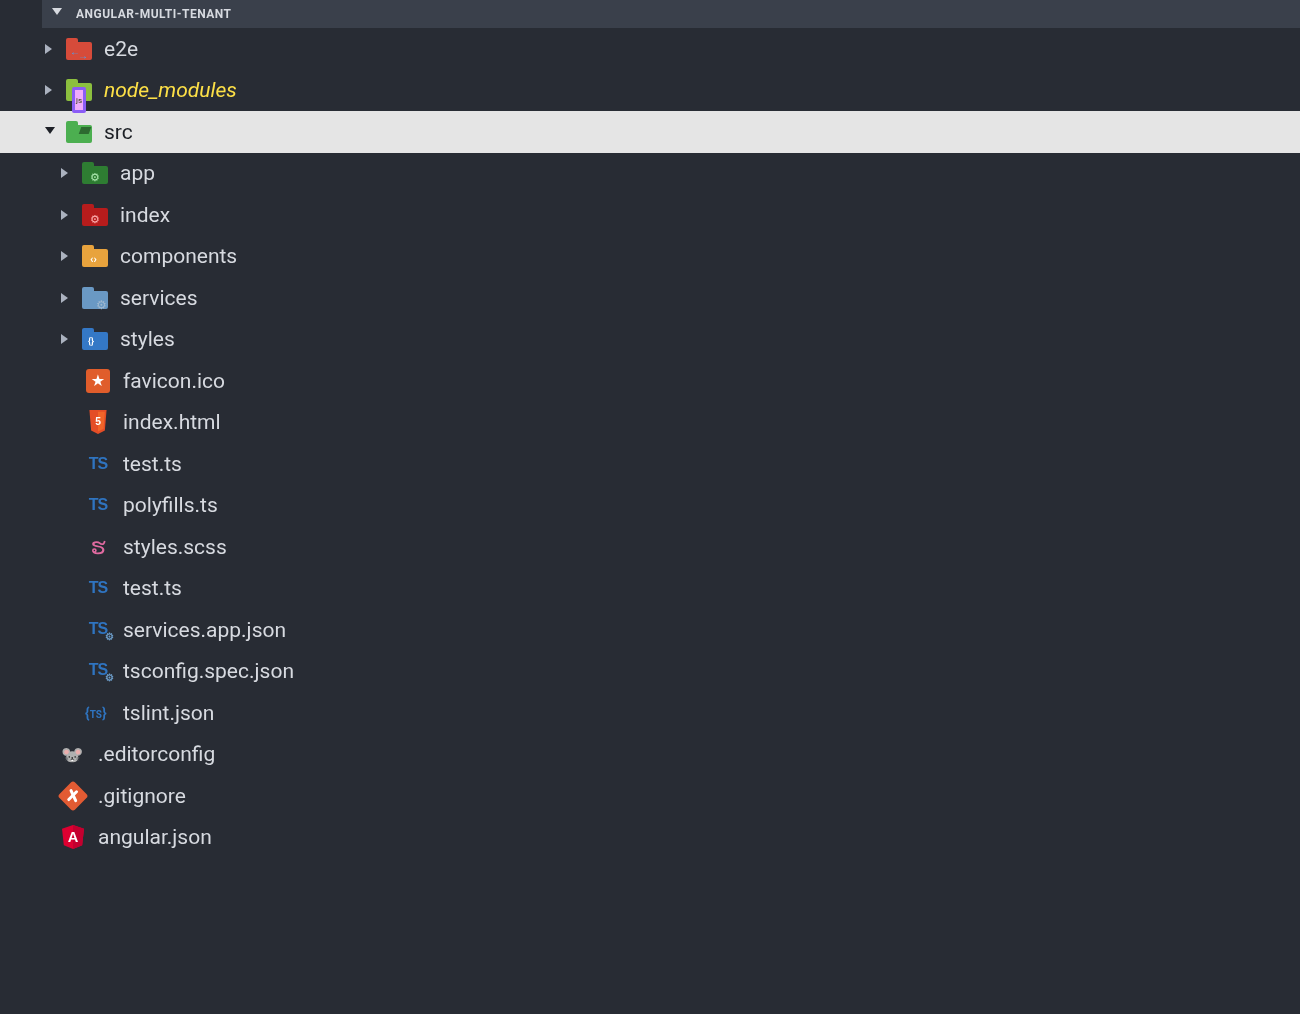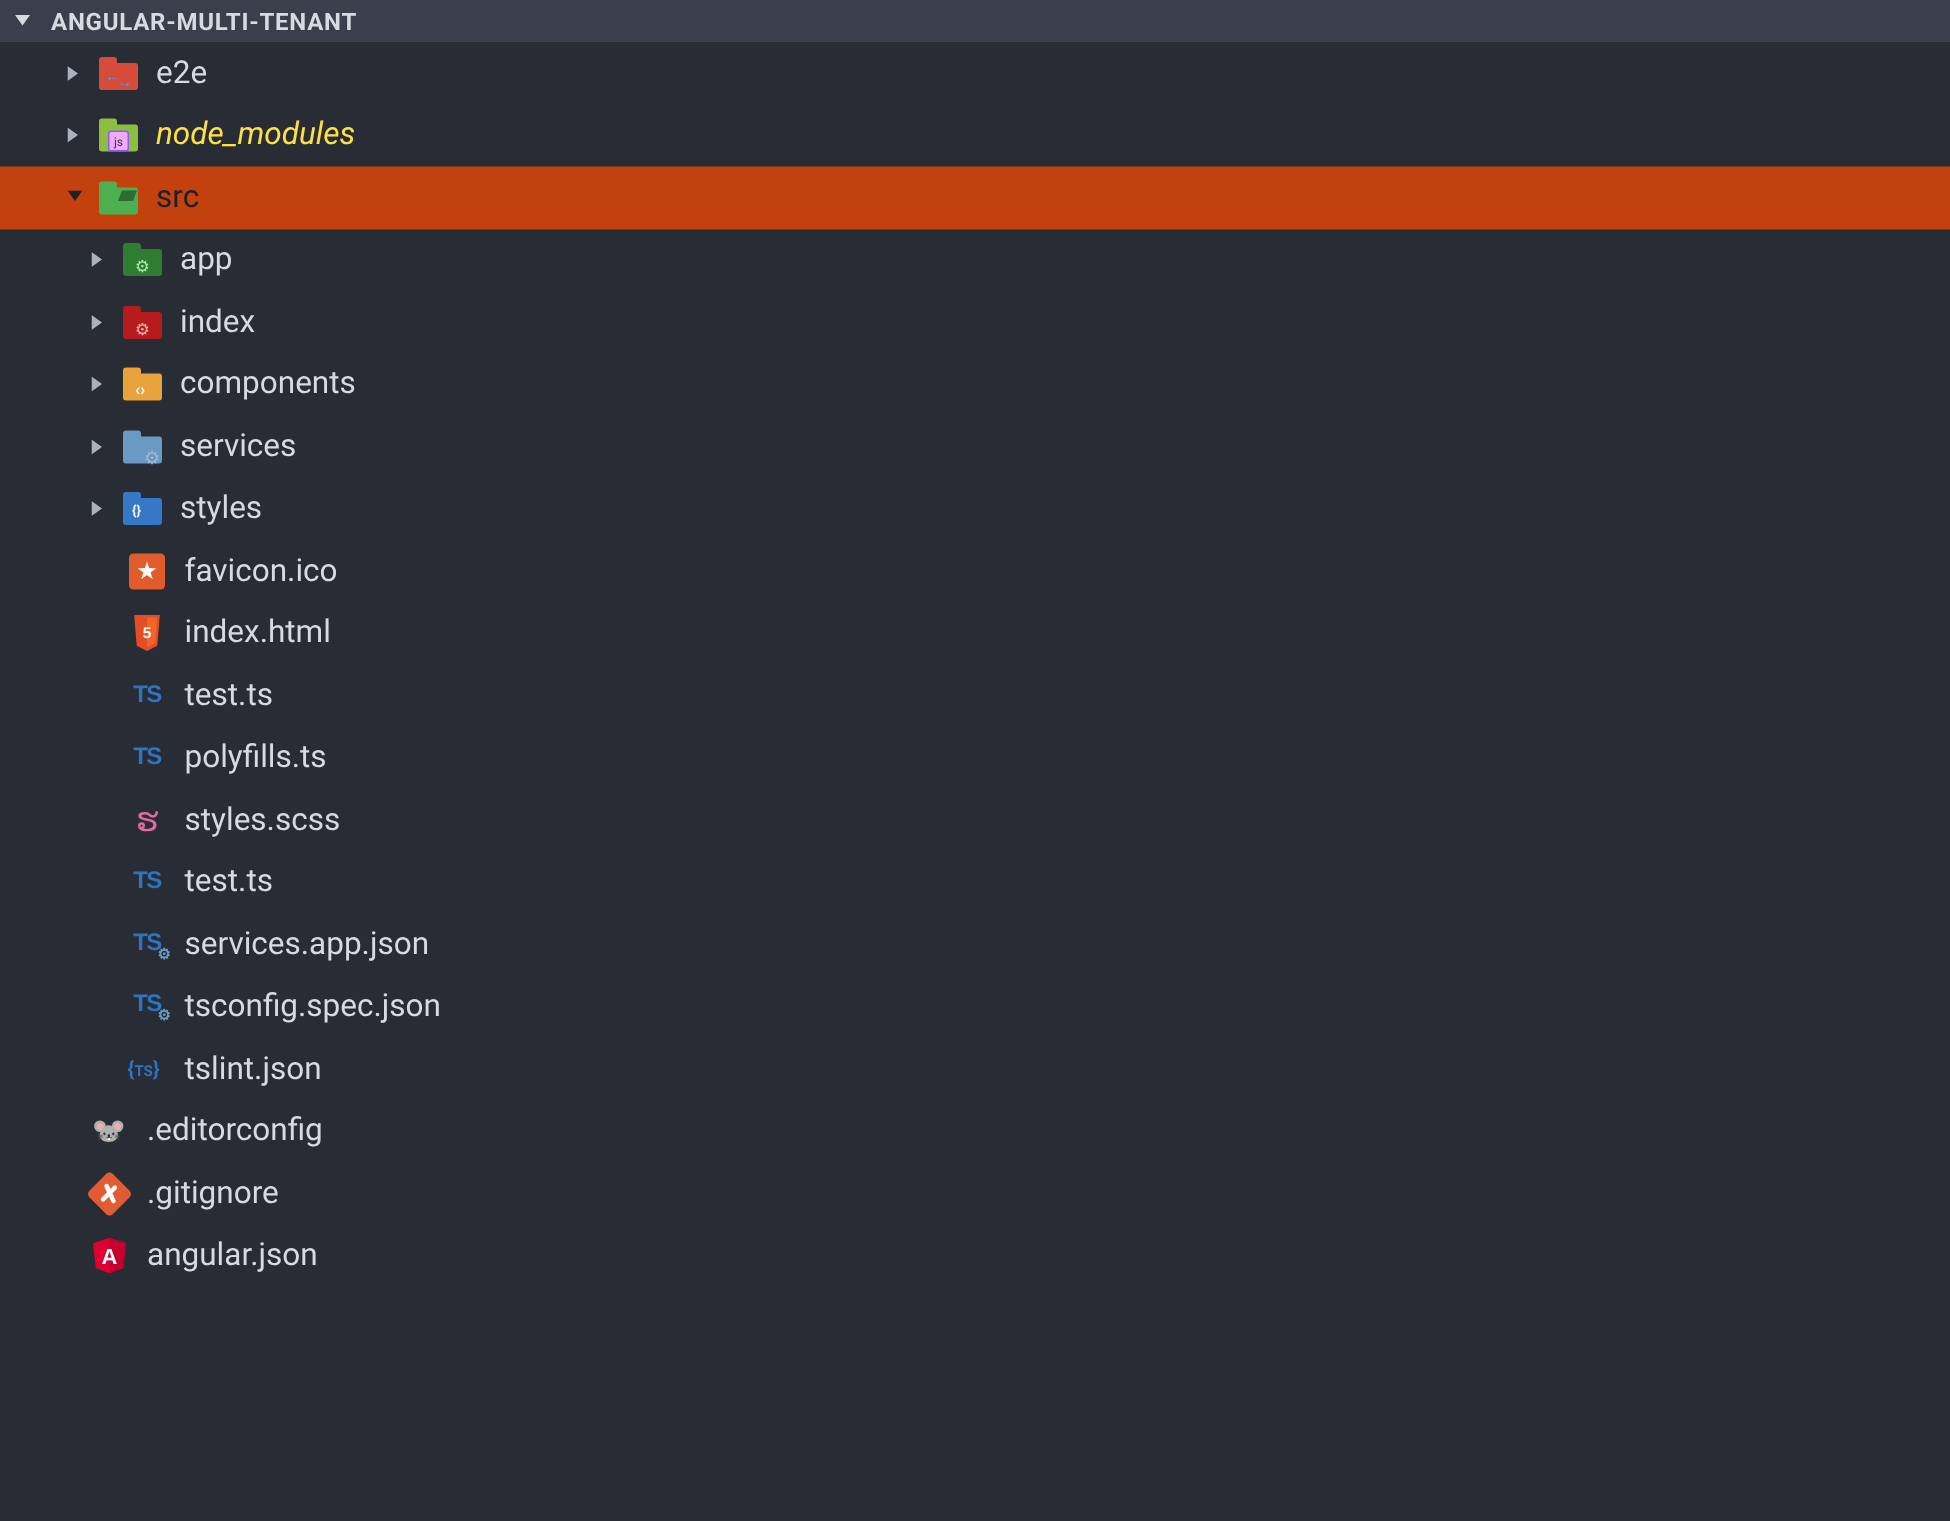--- a/index.html
+++ b/index.html
@@ -14,39 +14,40 @@
     user-select: none;
   }
   .tree { width: 100%; }
 
   .header {
     background: #3a404b;
     height: 28px;
     display: flex;
     align-items: center;
     padding-left: 10px;
-    font-size: 16px;
+    font-size: 12px;
     font-weight: 700;
     letter-spacing: 0.5px;
     color: #d7dae0;
+    margin-left: 42px;
   }
   .header .arrow {
     margin-right: 14px;
   }
 
   .row {
     height: 41.5px;
     display: flex;
     align-items: center;
     font-size: 21px;
     cursor: pointer;
     white-space: nowrap;
   }
   .row.selected {
-    background: #c2410c;
+    background: #e5e5e5;
     color: #1d2026;
   }
   .row .arrow {
     width: 12px;
     display: inline-flex;
     justify-content: center;
     align-items: center;
     margin-right: 10px;
     flex-shrink: 0;
     color: #abb2bf;
@@ -76,21 +77,21 @@
   .ico-e2e { position:relative; width:26px; height:22px;}
   .ico-e2e .body { position:absolute; top:4px; left:0; width:26px; height:18px; background:#d64b3a; border-radius:2px;}
   .ico-e2e .tab  { position:absolute; top:0; left:0; width:12px; height:6px; background:#d64b3a; border-radius:2px 2px 0 0;}
   .ico-e2e .arrL { position:absolute; top:8px; left:4px; color:#3fa7ff; font-size:10px; font-weight:900;}
   .ico-e2e .arrR { position:absolute; top:12px; left:12px; color:#3fa7ff; font-size:10px; font-weight:900;}
 
   
   .ico-node { position:relative; width:26px; height:22px;}
   .ico-node .body { position:absolute; top:4px; left:0; width:26px; height:18px; background:#8cbf3f; border-radius:2px;}
   .ico-node .tab  { position:absolute; top:0; left:0; width:12px; height:6px; background:#8cbf3f; border-radius:2px 2px 0 0;}
-  .ico-node .js   { position:absolute; top:8px; left:6px; width:14px; height:14px; background:#f0abfc; border:1px solid #8b5cf6; border-radius:2px; font-size:8px; color:#2d4010; display:flex;align-items:center;justify-content:center;}
+  .ico-node .js   { position:absolute; top:8px; left:6px; width:14px; height:26px; background:#f0abfc; border:3px solid #8b5cf6; border-radius:2px; font-size:8px; color:#2d4010; display:flex;align-items:center;justify-content:center;}
 
   
   .ico-src { position:relative; width:26px; height:22px;}
   .ico-src .body { position:absolute; top:4px; left:0; width:26px; height:18px; background:#4caf50; border-radius:2px;}
   .ico-src .tab  { position:absolute; top:0; left:0; width:12px; height:6px; background:#4caf50; border-radius:2px 2px 0 0;}
   .ico-src .mark { position:absolute; top:6px; left:14px; width:10px; height:7px; background:#2d6b30; transform:skewX(-20deg);}
 
   
   .ico-app { position:relative; width:26px; height:22px;}
   .ico-app .body { position:absolute; top:4px; left:0; width:26px; height:18px; background:#2e7d32; border-radius:2px;}

